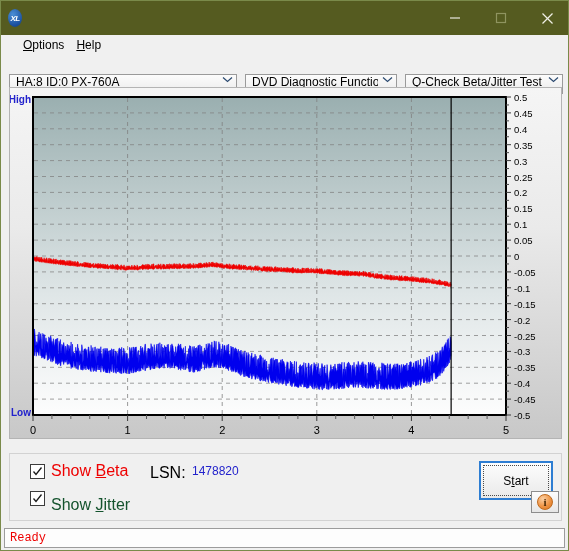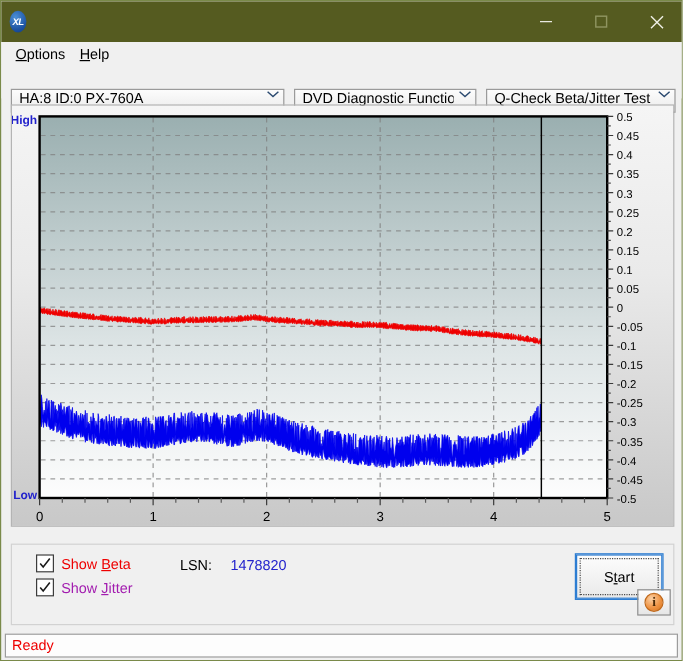--- a/index.html
+++ b/index.html
@@ -72,21 +72,21 @@
 
   
   .menubar {
     position: absolute;
     left: 0; top: 34px;
     width: 569px;
     height: 19px;
     background: #f0f0f0;
     display: flex;
     align-items: center;
-    padding-left: 8px;
+    padding-left: 18px;
     box-sizing: border-box;
   }
   .menu-item {
     font-size: 12px;
     color: #000;
     padding: 2px 8px 2px 4px;
     white-space: nowrap;
   }
   .menu-item .ul { text-decoration: underline; }
 
@@ -160,29 +160,29 @@
     width: 13px; height: 13px;
     border: 1px solid #3c3c3c;
     background: #fff;
     display: flex;
     align-items: center;
     justify-content: center;
     margin-right: 6px;
     flex: 0 0 auto;
   }
   .checkbox svg { display: block; }
-  .cb-label { font-size: 12px; white-space: nowrap; }
+  .cb-label { font-size: 16px; white-space: nowrap; }
   .cb-label.red  { color: #ee0000; }
-  .cb-label.blue { color: #a21caf; }
+  .cb-label.blue { color: #14532d; margin-top: 14px; }
   .cb-label .ul { text-decoration: underline; }
 
   #lsn-label {
     position: absolute;
     left: 140px; top: 10px;
-    font-size: 12px;
+    font-size: 16px;
     color: #000;
   }
   #lsn-value {
     position: absolute;
     left: 182px; top: 10px;
     font-size: 12px;
     color: #2222cc;
   }
 
   .btn {
@@ -243,20 +243,21 @@
     box-sizing: border-box;
     border: 1px solid #9c9c9c;
     background: #fdfdfd;
     display: flex;
     align-items: center;
   }
   .status-text {
     padding-left: 5px;
     color: #ee0000;
     font-size: 12px;
+    font-family: Liberation Mono, monospace;
   }
 </style>
 </head>
 <body>
 
 <div id="app">
 
   <div class="titlebar">
     <div class="app-icon">XL</div>
     <div class="win-buttons">

